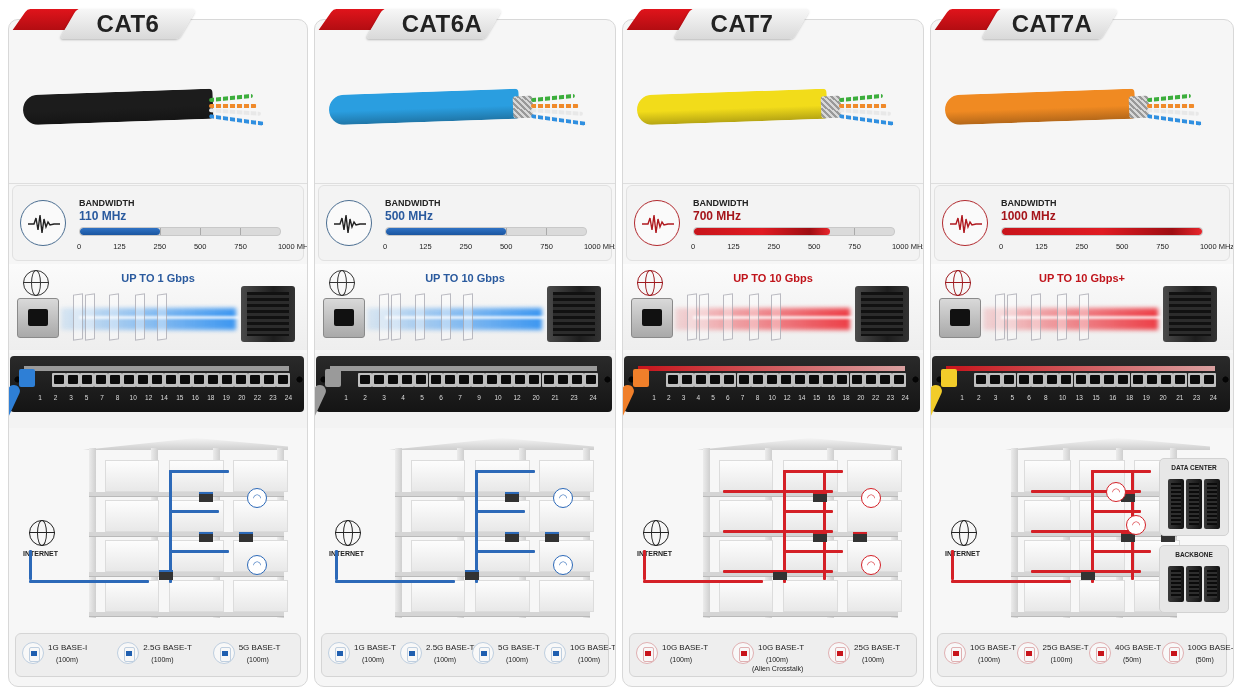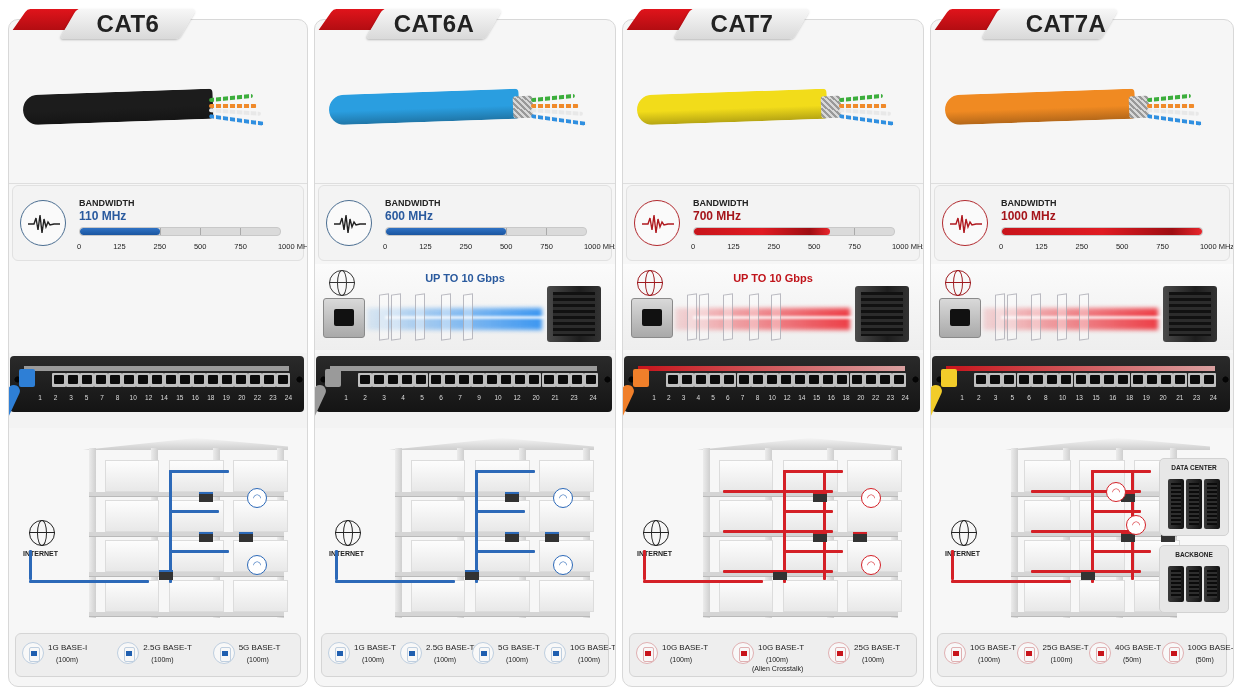--- a/index.html
+++ b/index.html
@@ -117,20 +117,33 @@
             <div class="bw-tick" style="left: 120px;"></div>
             <div class="bw-tick" style="left: 160px;"></div>
             <div class="bw-fill" style="width: 40%; background: linear-gradient(rgb(47, 114, 196), rgb(26, 85, 160));"></div>
           </div>
           <div class="bw-ticklbl" style="left: 66px;">0</div>
           <div class="bw-ticklbl" style="left: 106.4px;">125</div>
           <div class="bw-ticklbl" style="left: 146.8px;">250</div>
           <div class="bw-ticklbl" style="left: 187.2px;">500</div>
           <div class="bw-ticklbl" style="left: 227.6px;">750</div>
           <div class="bw-ticklbl" style="left: 282px;">1000 MHz</div>
+        </div>
+        <div class="speed-box">
+          <div class="speed-title" style="color: rgb(42, 90, 158);">UP TO 1 Gbps</div>
+          <div class="globe" style="color: rgb(51, 51, 51); border-color: rgb(51, 51, 51);"></div>
+          <div class="wall-jack"></div>
+          <div class="beam" style="background: linear-gradient(90deg, rgba(60, 150, 230, 0.15), rgba(40, 140, 240, 0.9));"></div>
+          <div class="beam-core"></div>
+          <div class="pane" style="left: 64px;"></div>
+          <div class="pane" style="left: 76px;"></div>
+          <div class="pane" style="left: 100px;"></div>
+          <div class="pane" style="left: 126px;"></div>
+          <div class="pane" style="left: 148px;"></div>
+          <div class="server"></div>
         </div>
         <div class="patch">
           <div class="patch-body">
             <div class="patch-hole" style="left: 4px;"></div>
             <div class="patch-hole" style="left: 286px;"></div>
             <div class="patch-strip" style="background: rgb(154, 154, 154);"></div>
             <div class="port" style="left: 42px;"></div>
             <div class="port" style="left: 56px;"></div>
             <div class="port" style="left: 70px;"></div>
             <div class="port" style="left: 84px;"></div>
@@ -246,21 +259,21 @@
           <div class="wire" style="left: 216px; top: 78px; width: 56px; background: repeating-linear-gradient(90deg, rgb(47, 143, 224) 0px, rgb(47, 143, 224) 5px, rgb(241, 241, 241) 5px, rgb(241, 241, 241) 7px); transform: rotate(8deg);"></div>
         </div>
         <div class="section-sep" style="top: 163px;"></div>
         <div class="bw-box">
           <div class="bw-icon" style="border-color: rgb(76, 111, 146);">
             <svg width="32" height="22" viewBox="0 0 32 22">
               <polyline fill="none" stroke="#222" stroke-width="1.4" points="0,11 6,11 8,5 10,17 12,2 14,20 16,6 18,14 20,9 22,12 26,11 32,11"></polyline>
             </svg>
           </div>
           <div class="bw-label">BANDWIDTH</div>
-          <div class="bw-value" style="color: rgb(42, 90, 158);">600 MHz</div>
+          <div class="bw-value" style="color: rgb(42, 90, 158);">500 MHz</div>
           <div class="bw-track">
             <div class="bw-tick" style="left: 40px;"></div>
             <div class="bw-tick" style="left: 80px;"></div>
             <div class="bw-tick" style="left: 120px;"></div>
             <div class="bw-tick" style="left: 160px;"></div>
             <div class="bw-fill" style="width: 60%; background: linear-gradient(rgb(47, 114, 196), rgb(26, 85, 160));"></div>
           </div>
           <div class="bw-ticklbl" style="left: 66px;">0</div>
           <div class="bw-ticklbl" style="left: 106.4px;">125</div>
           <div class="bw-ticklbl" style="left: 146.8px;">250</div>
@@ -386,21 +399,21 @@
             <div class="std-icon" style="border-color: rgb(191, 207, 224); color: rgb(31, 95, 176);">
               <i style="background: rgb(31, 95, 176);"></i>
             </div>
             <div class="std-name">10G BASE-T</div>
             <div class="std-len" style="left: 34px;">(100m)</div>
           </div>
         </div>
       </div>
       <div class="tab-red" style="left: 12px;"></div>
       <div class="tab-grey" style="left: 60px;"></div>
-      <div class="tab-title" style="left: 60px;">CAT6A</div>
+      <div class="tab-title" style="left: 68px;">CAT6A</div>
     </div>
     <div class="col" style="left: 622px; width: 302px;">
       <div class="card" style="left: 0px; width: 302px;">
         <div class="cable-panel">
           <div class="cable-jacket" style="background: linear-gradient(rgb(242, 220, 26) 0%, rgb(242, 220, 26) 55%, rgba(0, 0, 0, 0.25) 100%), rgb(242, 220, 26);"></div>
           <div class="cable-shield"></div>
           <div class="wire" style="left: 216px; top: 56px; width: 44px; background: repeating-linear-gradient(90deg, rgb(60, 174, 60) 0px, rgb(60, 174, 60) 5px, rgb(241, 241, 241) 5px, rgb(241, 241, 241) 7px); transform: rotate(-6deg);"></div>
           <div class="wire" style="left: 216px; top: 64px; width: 48px; background: repeating-linear-gradient(90deg, rgb(240, 138, 42) 0px, rgb(240, 138, 42) 5px, rgb(241, 241, 241) 5px, rgb(241, 241, 241) 7px); transform: rotate(0deg);"></div>
           <div class="wire" style="left: 216px; top: 70px; width: 52px; background: repeating-linear-gradient(90deg, rgb(232, 232, 232) 0px, rgb(232, 232, 232) 5px, rgb(241, 241, 241) 5px, rgb(241, 241, 241) 7px); transform: rotate(4deg);"></div>
           <div class="wire" style="left: 216px; top: 78px; width: 56px; background: repeating-linear-gradient(90deg, rgb(47, 143, 224) 0px, rgb(47, 143, 224) 5px, rgb(241, 241, 241) 5px, rgb(241, 241, 241) 7px); transform: rotate(8deg);"></div>
@@ -584,20 +597,21 @@
             <div class="bw-fill" style="width: 100%; background: linear-gradient(90deg, rgb(200, 20, 27), rgb(224, 27, 34) 50%, rgb(158, 13, 18) 85%, rgb(232, 38, 44));"></div>
           </div>
           <div class="bw-ticklbl" style="left: 66px;">0</div>
           <div class="bw-ticklbl" style="left: 106.4px;">125</div>
           <div class="bw-ticklbl" style="left: 146.8px;">250</div>
           <div class="bw-ticklbl" style="left: 187.2px;">500</div>
           <div class="bw-ticklbl" style="left: 227.6px;">750</div>
           <div class="bw-ticklbl" style="left: 282px;">1000 MHz</div>
         </div>
         <div class="speed-box">
+          <div class="speed-title" style="color: rgb(192, 20, 27);">UP TO 10 Gbps+</div>
           <div class="globe" style="color: rgb(158, 26, 31); border-color: rgb(158, 26, 31);"></div>
           <div class="wall-jack"></div>
           <div class="beam" style="background: linear-gradient(90deg, rgba(230, 40, 50, 0.15), rgba(235, 30, 40, 0.85));"></div>
           <div class="beam-core"></div>
           <div class="pane" style="left: 64px;"></div>
           <div class="pane" style="left: 76px;"></div>
           <div class="pane" style="left: 100px;"></div>
           <div class="pane" style="left: 126px;"></div>
           <div class="pane" style="left: 148px;"></div>
           <div class="server"></div>
@@ -725,15 +739,15 @@
             <div class="std-icon" style="border-color: rgb(224, 176, 178); color: rgb(200, 20, 27);">
               <i style="background: rgb(200, 20, 27);"></i>
             </div>
             <div class="std-name">100G BASE-T</div>
             <div class="std-len" style="left: 34px;">(50m)</div>
           </div>
         </div>
       </div>
       <div class="tab-red" style="left: 12px;"></div>
       <div class="tab-grey" style="left: 60px;"></div>
-      <div class="tab-title" style="left: 76px;">CAT7A</div>
+      <div class="tab-title" style="left: 62px;">CAT7A</div>
     </div>
   </div>
 
 </body></html>

